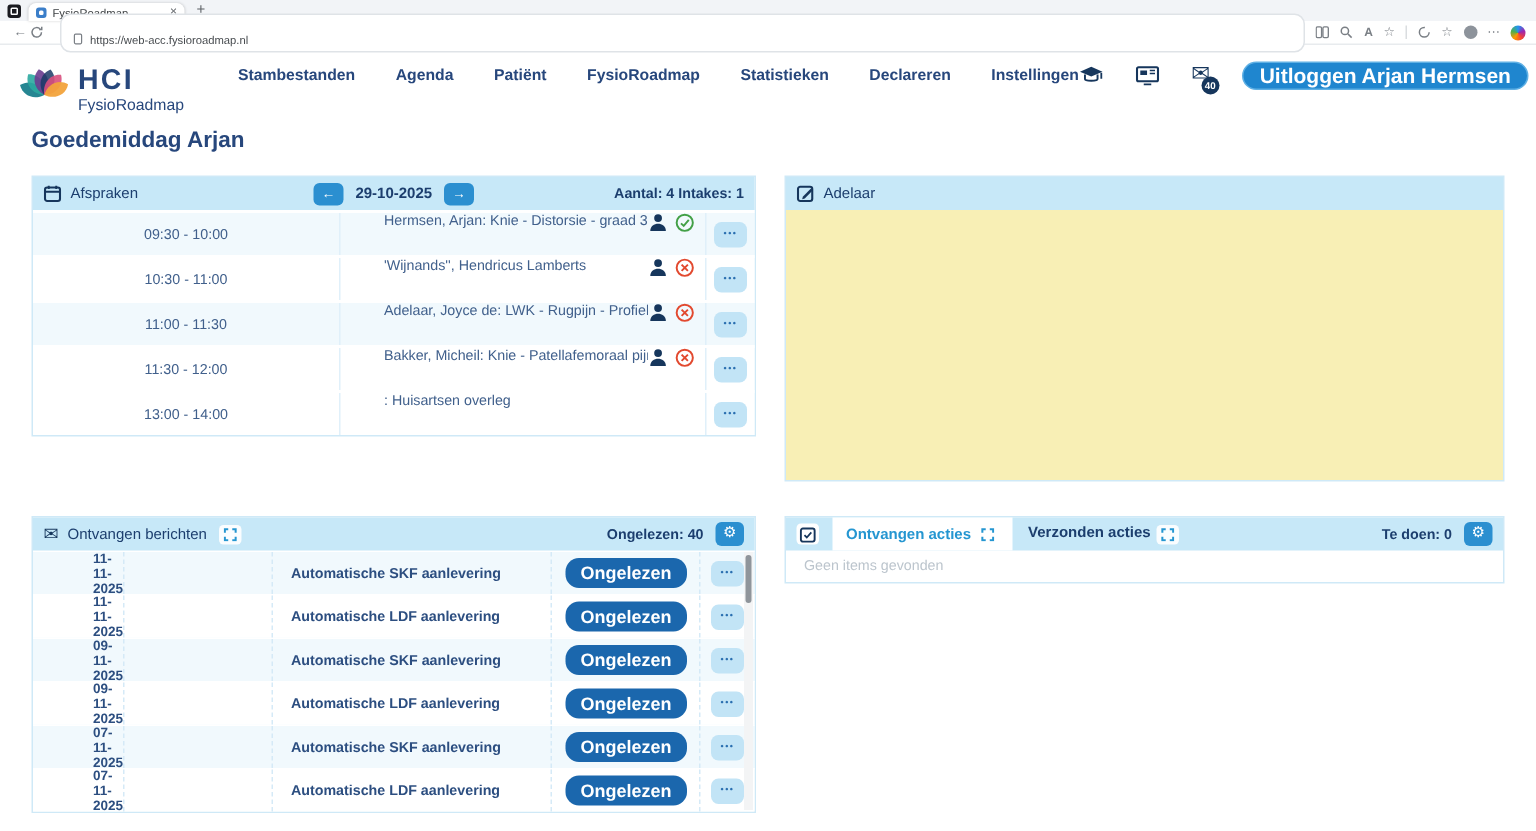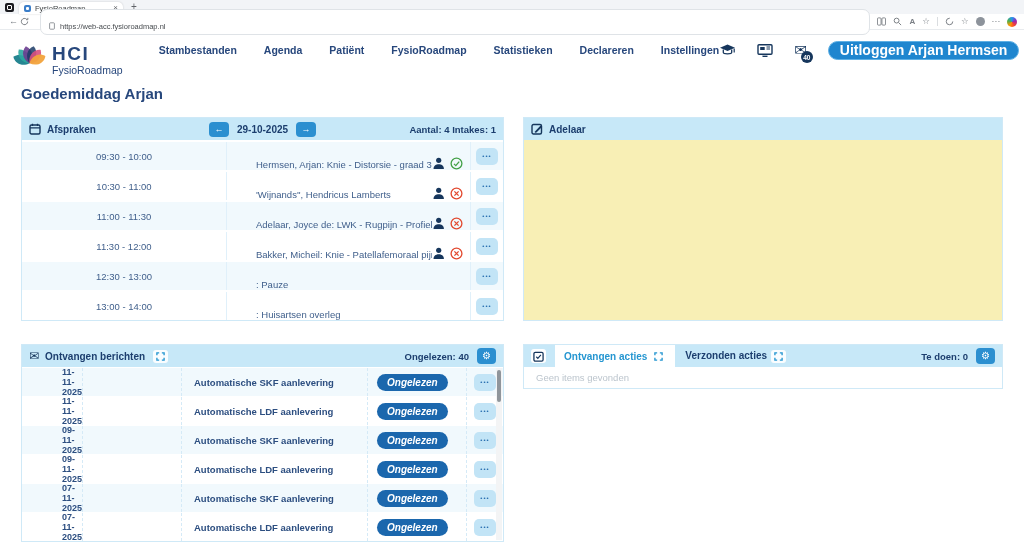--- a/index.html
+++ b/index.html
@@ -53,30 +53,30 @@
   .logout{background:#1f86cf;color:#fff;border:1px solid #5fb0e4;border-radius:12px;height:19px;
     padding:0 11px;font-size:14px;font-weight:bold;font-family:inherit;cursor:pointer;white-space:nowrap;}
 
   .greeting{font-size:15px;font-weight:bold;color:var(--navy);margin:15px 0 0 21px;}
 
   
   .content{display:grid;grid-template-columns:483px 480px;column-gap:19px;row-gap:23px;
     margin:15px 20px 0 21px;align-items:start;}
   .panel{border:1px solid var(--panelBorder);background:#fff;}
   .phead{height:22px;background:var(--headerBlue);display:flex;align-items:center;padding:0 7px;position:relative;}
-  .ptitle{font-size:10px;font-weight:bold;color:#1c3e6e;margin-left:6px;white-space:nowrap;}
+  .ptitle{font-size:10px;font-weight:normal;color:#1c3e6e;margin-left:6px;white-space:nowrap;}
 
   .datenav{position:absolute;left:0;right:0;top:0;bottom:0;display:flex;justify-content:center;
     align-items:center;gap:8px;pointer-events:none;}
   .dbtn{pointer-events:auto;width:20px;height:15px;background:var(--accent);border:none;border-radius:4px;
     color:#fff;font-size:9px;line-height:14px;text-align:center;cursor:pointer;font-family:inherit;}
   .dateval{font-size:10px;font-weight:bold;color:#1c3e6e;}
   .psummary{margin-left:auto;font-size:9.5px;font-weight:bold;color:#1c3e6e;z-index:1;white-space:nowrap;}
 
-  .apt-row{height:30px;display:flex;align-items:flex-end;background:#fff;border-top:2px solid #fff;}
+  .apt-row{height:30px;display:flex;align-items:flex-start;background:#fff;border-top:2px solid #fff;}
   .apt-row.alt{background:var(--rowBlue);}
   .apt-time{width:205px;flex:none;text-align:center;font-size:9.5px;color:#41608c;
     border-right:1px solid #e0f0fa;align-self:stretch;display:flex;align-items:center;justify-content:center;}
   .apt-desc{flex:1;padding-left:29px;font-size:9.5px;color:#41608c;white-space:nowrap;overflow:hidden;}
   .apt-icons{display:flex;align-items:center;gap:5px;margin-right:7px;}
   .apt-menu{width:33px;flex:none;align-self:stretch;display:flex;align-items:center;justify-content:center;
     border-left:1px solid #e0f0fa;}
   .dots-btn{width:22px;height:17px;background:#c2e4f6;border:none;border-radius:5px;color:#2a6fb0;
     font-size:6px;letter-spacing:1px;font-weight:bold;cursor:pointer;font-family:inherit;}
 
@@ -92,21 +92,21 @@
   .panel-messages{position:relative;}
   .msg-row{height:29px;display:flex;align-items:center;background:#fff;border-top:1px solid #fff;}
   .msg-row.alt{background:var(--rowBlue);}
   .m-date{width:61px;flex:none;align-self:stretch;display:flex;align-items:center;justify-content:center;
     font-size:9px;font-weight:bold;color:#2c4e80;border-right:1px dashed #d5eaf7;padding-left:40px;}
   .m-empty{width:99px;flex:none;align-self:stretch;border-right:1px dashed #d5eaf7;}
   .m-subj{width:186px;flex:none;align-self:stretch;display:flex;align-items:center;padding-left:12px;
     font-size:9.5px;font-weight:bold;color:#2c4e80;border-right:1px dashed #d5eaf7;white-space:nowrap;}
   .m-status{width:99px;flex:none;align-self:stretch;display:flex;align-items:center;padding-left:9px;
     border-right:1px dashed #d5eaf7;}
-  .badge{background:var(--badgeBlue);color:#fff;font-size:10px;font-weight:bold;border-radius:9px;padding:3px 10px;font-style:italic;}
+  .badge{background:var(--badgeBlue);color:#fff;font-size:12px;font-weight:bold;border-radius:9px;padding:3px 10px;}
   .m-menu{flex:1;display:flex;align-items:center;justify-content:center;}
   .scrollbar{position:absolute;top:23px;right:1px;bottom:1px;width:6px;background:#f3f4f5;}
   .scroll-thumb{position:absolute;top:2px;left:1px;width:4px;height:32px;background:#8f959b;border-radius:2px;}
 
   .chip-ico{width:15px;height:14px;background:#fff;border-radius:3px;display:flex;align-items:center;
     justify-content:center;flex:none;}
   .tab-active{align-self:stretch;background:#fff;display:flex;align-items:center;padding:0 9px;margin-left:9px;}
   .tab-active .label{font-size:10px;font-weight:bold;color:var(--linkBlue);white-space:nowrap;}
   .tab-plain{display:flex;align-items:flex-start;padding:0 10px;}
   .tab-plain .label{font-size:10px;font-weight:bold;color:#1c3e6e;white-space:nowrap;}
@@ -290,28 +290,20 @@
         <svg width="13" height="13" viewBox="0 0 13 13">
             <circle cx="6.5" cy="6.5" r="5.4" fill="none" stroke="#e2492f" stroke-width="1.3"></circle>
             <path d="M4.4 4.4 L8.6 8.6 M8.6 4.4 L4.4 8.6" stroke="#e2492f" stroke-width="1.3"></path>
           </svg>
       </div>
       <div class="apt-menu">
           <button class="dots-btn">•••</button>
         </div>
     </div>
 
-    <div class="apt-row alt">
-      <div class="apt-time">12:30 - 13:00</div>
-      <div class="apt-desc">: Pauze</div>
-      <div class="apt-icons"></div>
-      <div class="apt-menu">
-          <button class="dots-btn">•••</button>
-        </div>
-    </div>
 
     <div class="apt-row">
       <div class="apt-time">13:00 - 14:00</div>
       <div class="apt-desc">: Huisartsen overleg</div>
       <div class="apt-icons"></div>
       <div class="apt-menu">
           <button class="dots-btn">•••</button>
         </div>
     </div>
   </div>

